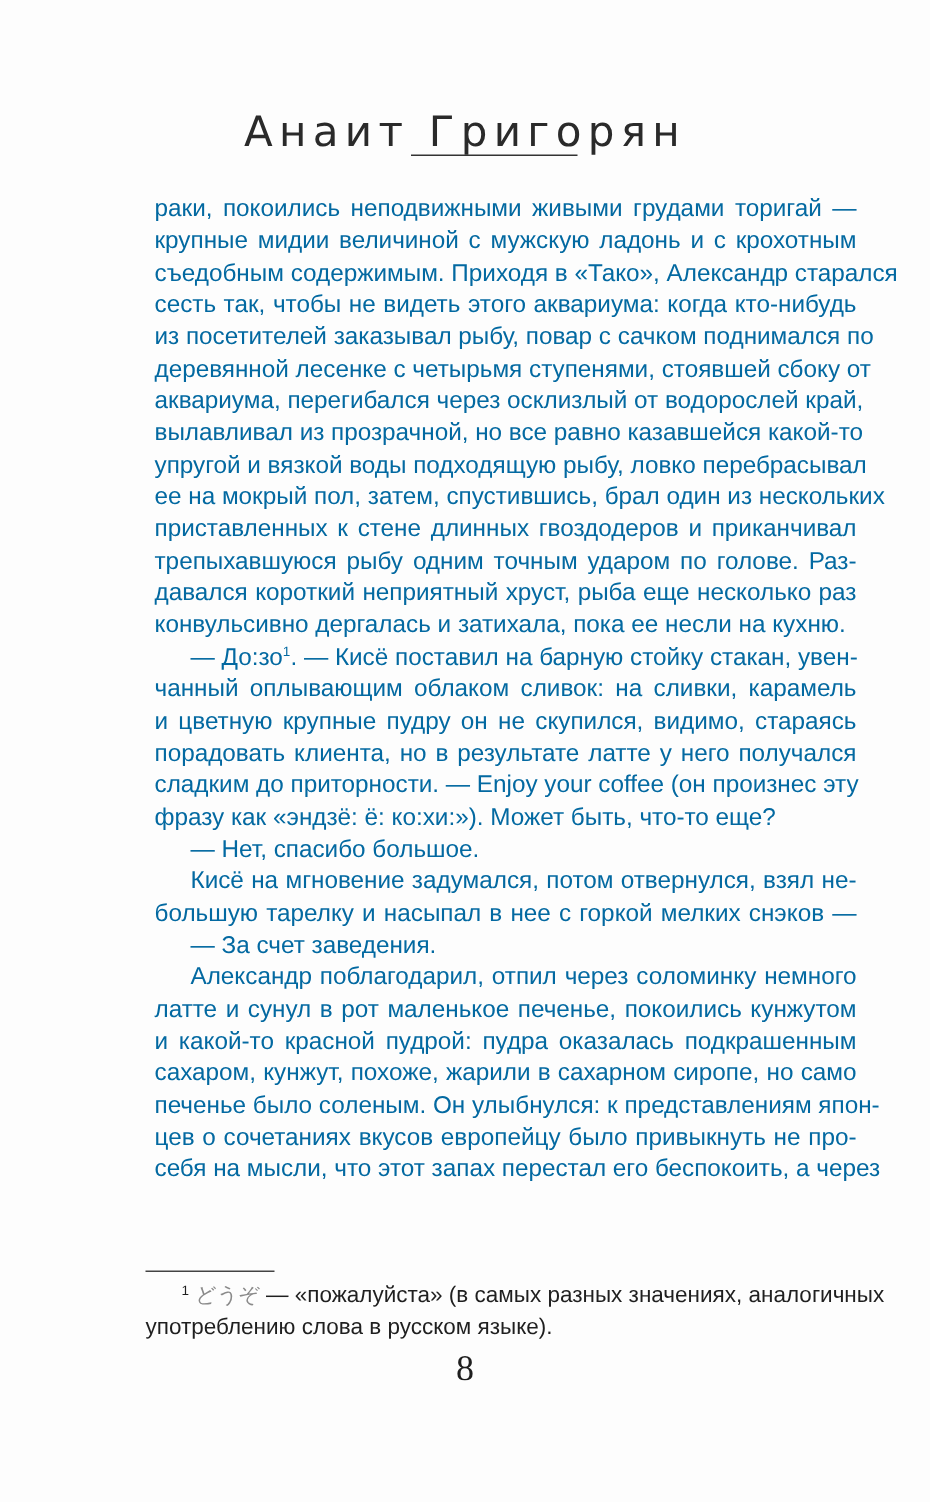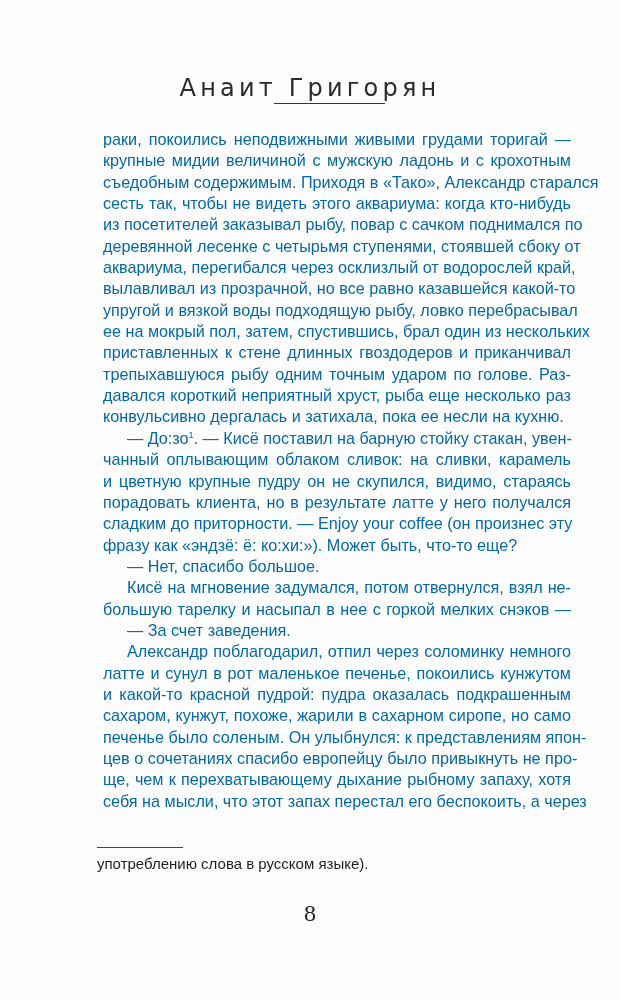--- a/index.html
+++ b/index.html
@@ -22,21 +22,21 @@
       background: #fdfdfd;
     }
     .running-head {
       position: absolute;
       left: 0;
       width: 620px;
       top: 76px;
       text-align: center;
       font-family: "DejaVu Sans", sans-serif;
       font-weight: normal;
-      font-size: 24px;
+      font-size: 28px;
       letter-spacing: 4.2px;
       color: #2a2a2a;
       line-height: 24px;
     }
     .head-rule {
       position: absolute;
       left: 274px;
       top: 103px;
       width: 111px;
       height: 1px;
@@ -141,26 +141,26 @@
     <span class="line last">фразу как «эндзё: ё: ко:хи:»). Может быть, что-то еще?</span>
     <span class="line indent last">— Нет, спасибо большое.</span>
     <span class="line indent">Кисё на мгновение задумался, потом отвернулся, взял не-</span>
     <span class="line">большую тарелку и насыпал в нее с горкой мелких снэков —</span>
     <span class="line indent last">— За счет заведения.</span>
     <span class="line indent">Александр поблагодарил, отпил через соломинку немного</span>
     <span class="line">латте и сунул в рот маленькое печенье, покоились кунжутом</span>
     <span class="line">и какой-то красной пудрой: пудра оказалась подкрашенным</span>
     <span class="line">сахаром, кунжут, похоже, жарили в сахарном сиропе, но само</span>
     <span class="line">печенье было соленым. Он улыбнулся: к представлениям япон-</span>
-    <span class="line">цев о сочетаниях спасибо европейцу было привыкнуть не про-</span>
-    <span class="line">ще, чем к перехватывающему дыхание рыбному запаху, хотя</span>
+    <span class="line">цев о сочетаниях вкусов европейцу было привыкнуть не про-</span>
     <span class="line">себя на мысли, что этот запах перестал его беспокоить, а через</span>
   </div>
 
   <div class="fn-rule"></div>
 
   <div class="footnote">
+    <span class="line" style="text-indent:24px;"><span class="fn-mark">1</span> <span class="fn-jp">どうぞ</span><span> — «пожалуйста» (в самых разных значениях, аналогичных</span></span>
     <span class="line last">употреблению слова в русском языке).</span>
   </div>
 
   <div class="page-number">8</div>
 
 </div>
 
 </body></html>

